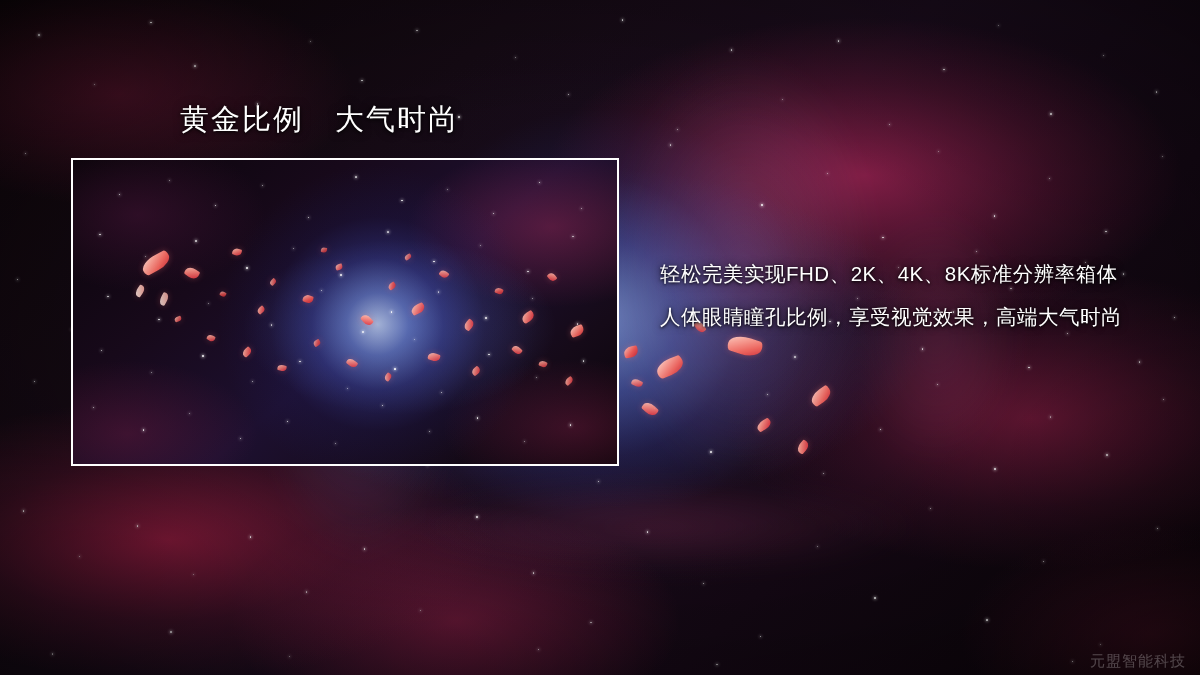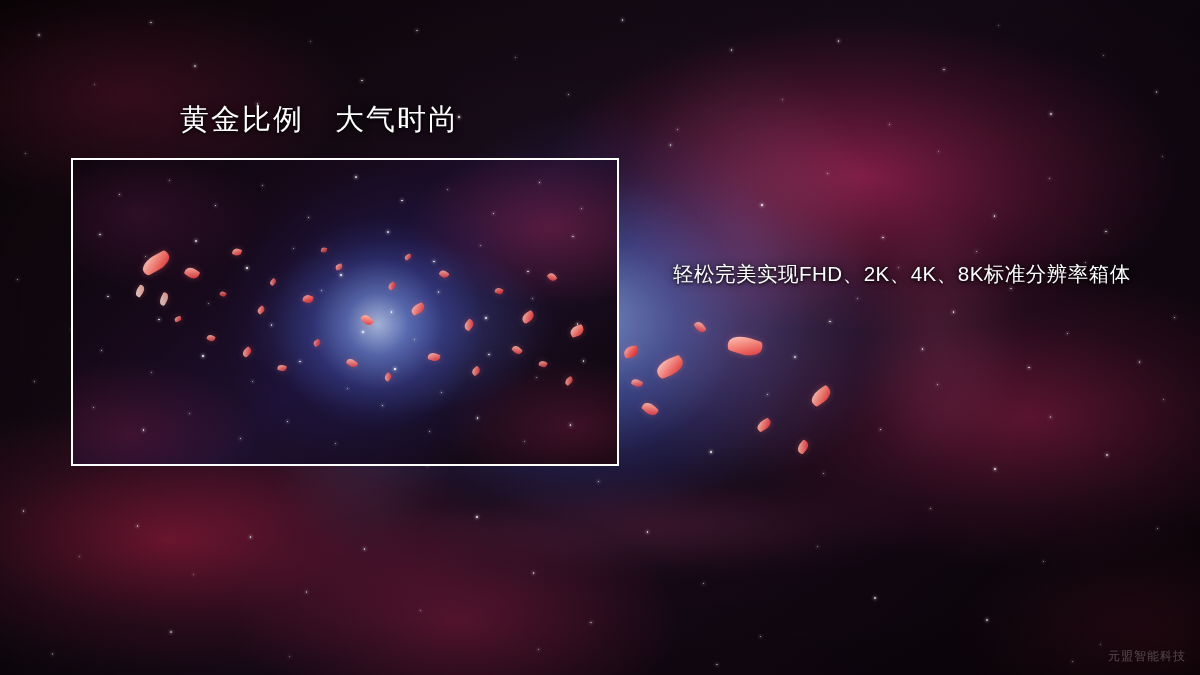--- a/index.html
+++ b/index.html
@@ -94,26 +94,25 @@
     left:660px; top:252px;
     width:500px;
   }
   .body-line{
     font-size:20.5px;
     line-height:43px;
     color:#ffffff;
     white-space:pre;
     letter-spacing:0.5px;
     text-shadow:0 0 8px rgba(0,0,0,0.8), 0 1px 3px rgba(0,0,0,0.95);
-    margin-left:13px;
   }
   .watermark{
     position:absolute;
-    right:14px; bottom:10px;
-    font-size:12px;
+    right:14px; bottom:4px;
+    font-size:15px;
     color:rgba(255,255,255,0.26);
     letter-spacing:1px;
     white-space:pre;
   }
 </style>
 </head>
 <body>
 
 <div class="slide">
 
@@ -336,16 +335,17 @@
         <span class="petal" style="left:61.5%;top:31.8%;width:7px;height:5px;opacity:0.78;background:linear-gradient(140deg,#ffd5cb 0%,#ff9083 38%,#e8444a 80%,#c22433 100%);transform:translate(-50%,-50%) rotate(-30deg);"></span>
         <span class="petal" style="left:86.4%;top:67.1%;width:8px;height:6px;opacity:0.82;background:linear-gradient(140deg,#ffd5cb 0%,#ff9083 38%,#e8444a 80%,#c22433 100%);transform:translate(-50%,-50%) rotate(25deg);"></span>
         <span class="petal" style="left:91.2%;top:72.6%;width:9px;height:6px;opacity:0.83;background:linear-gradient(140deg,#ffd5cb 0%,#ff9083 38%,#e8444a 80%,#c22433 100%);transform:translate(-50%,-50%) rotate(-40deg);"></span>
       </div>
   </div>
 
   <div class="title">黄金比例　大气时尚</div>
 
   <div class="body-text">
     <div class="body-line">轻松完美实现FHD、2K、4K、8K标准分辨率箱体</div>
+    <div class="body-line">人体眼睛瞳孔比例，享受视觉效果，高端大气时尚</div>
   </div>
 
   <div class="watermark">元盟智能科技</div>
 </div>
 
 </body></html>

